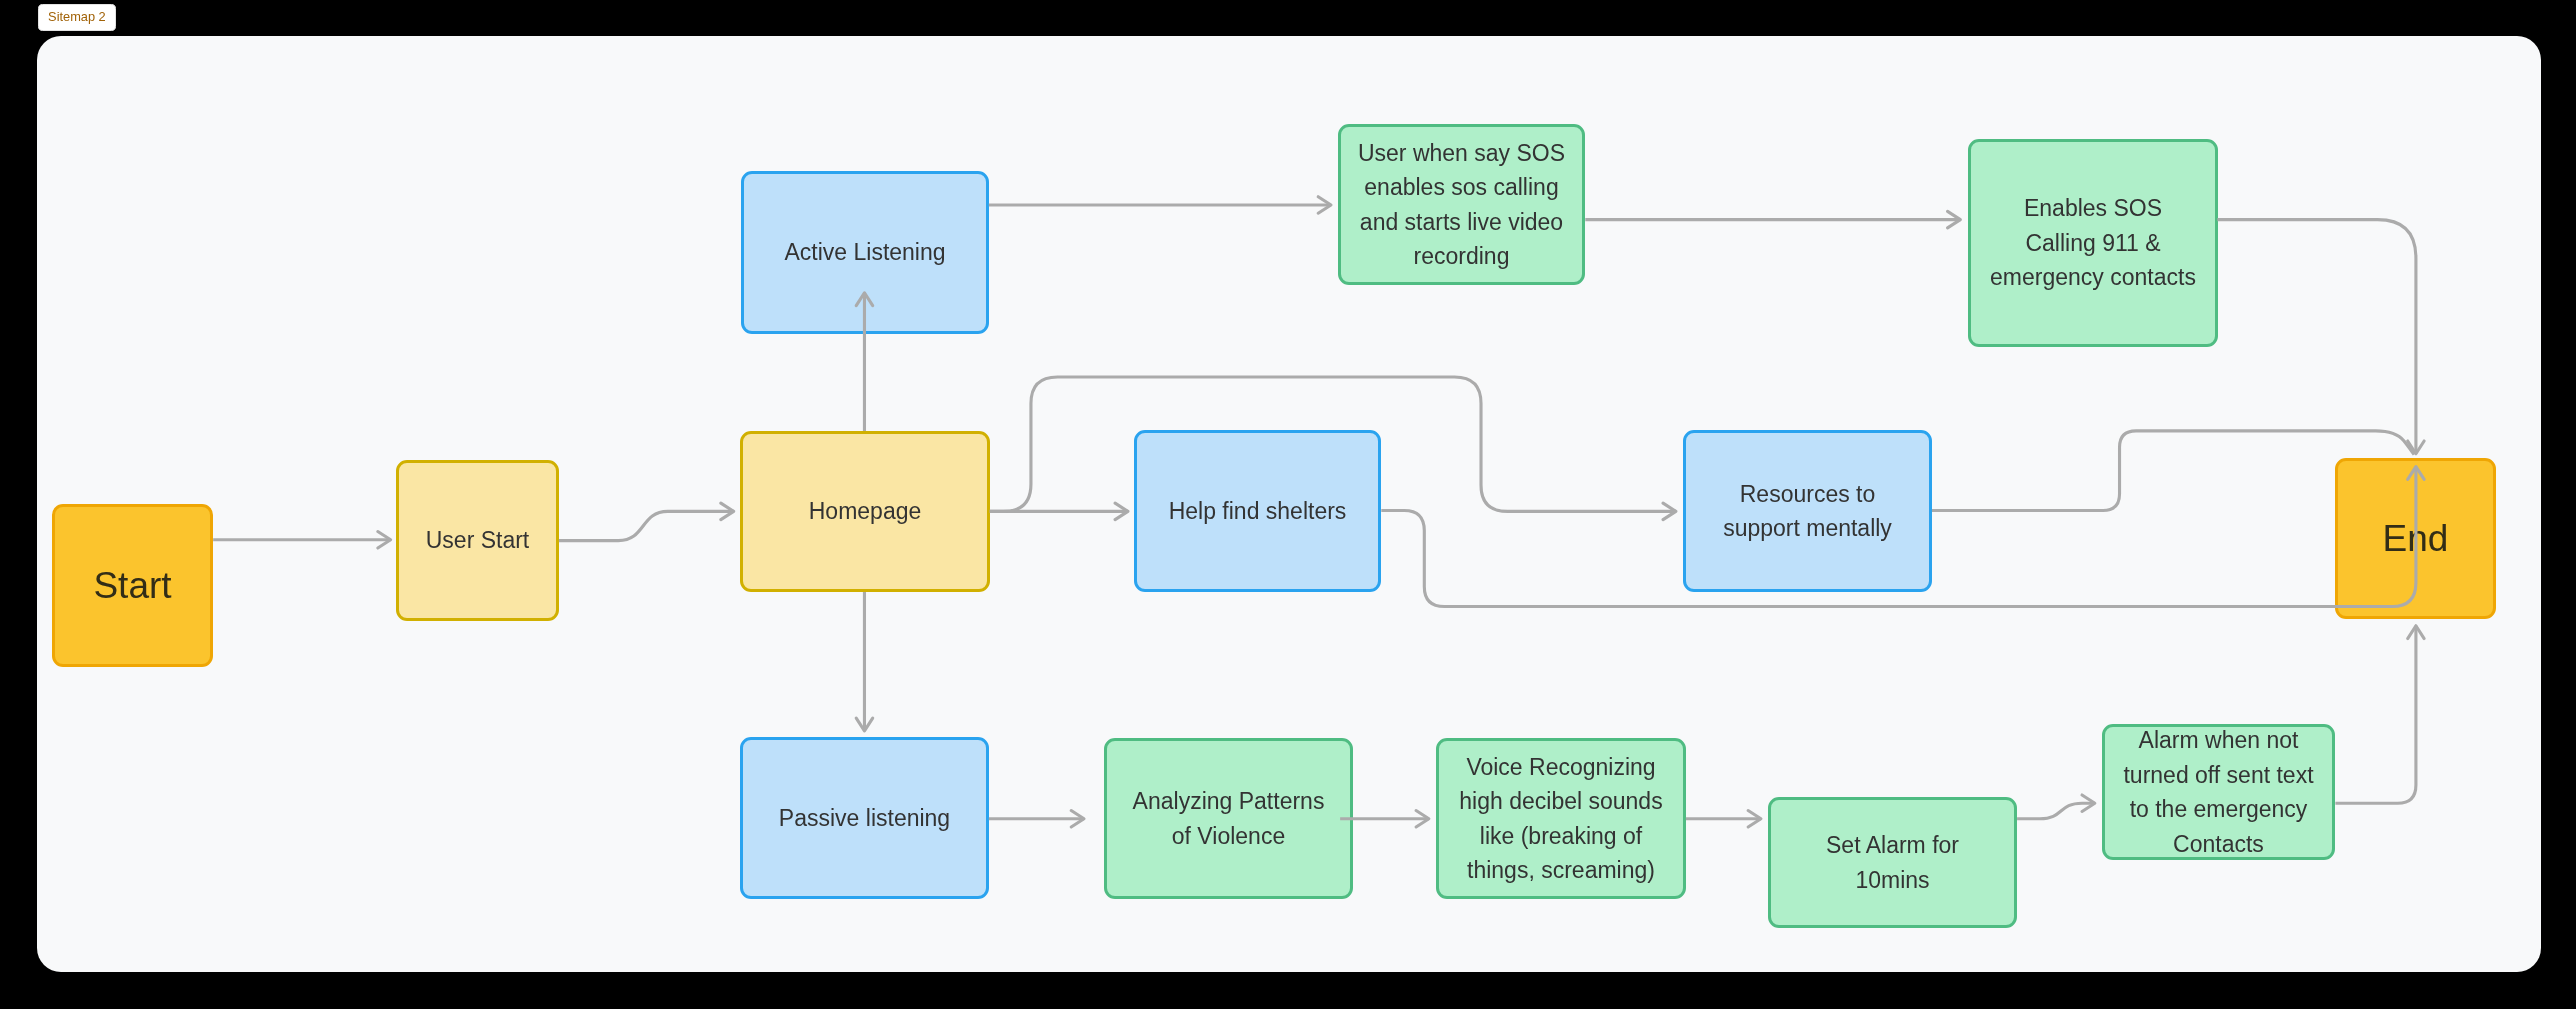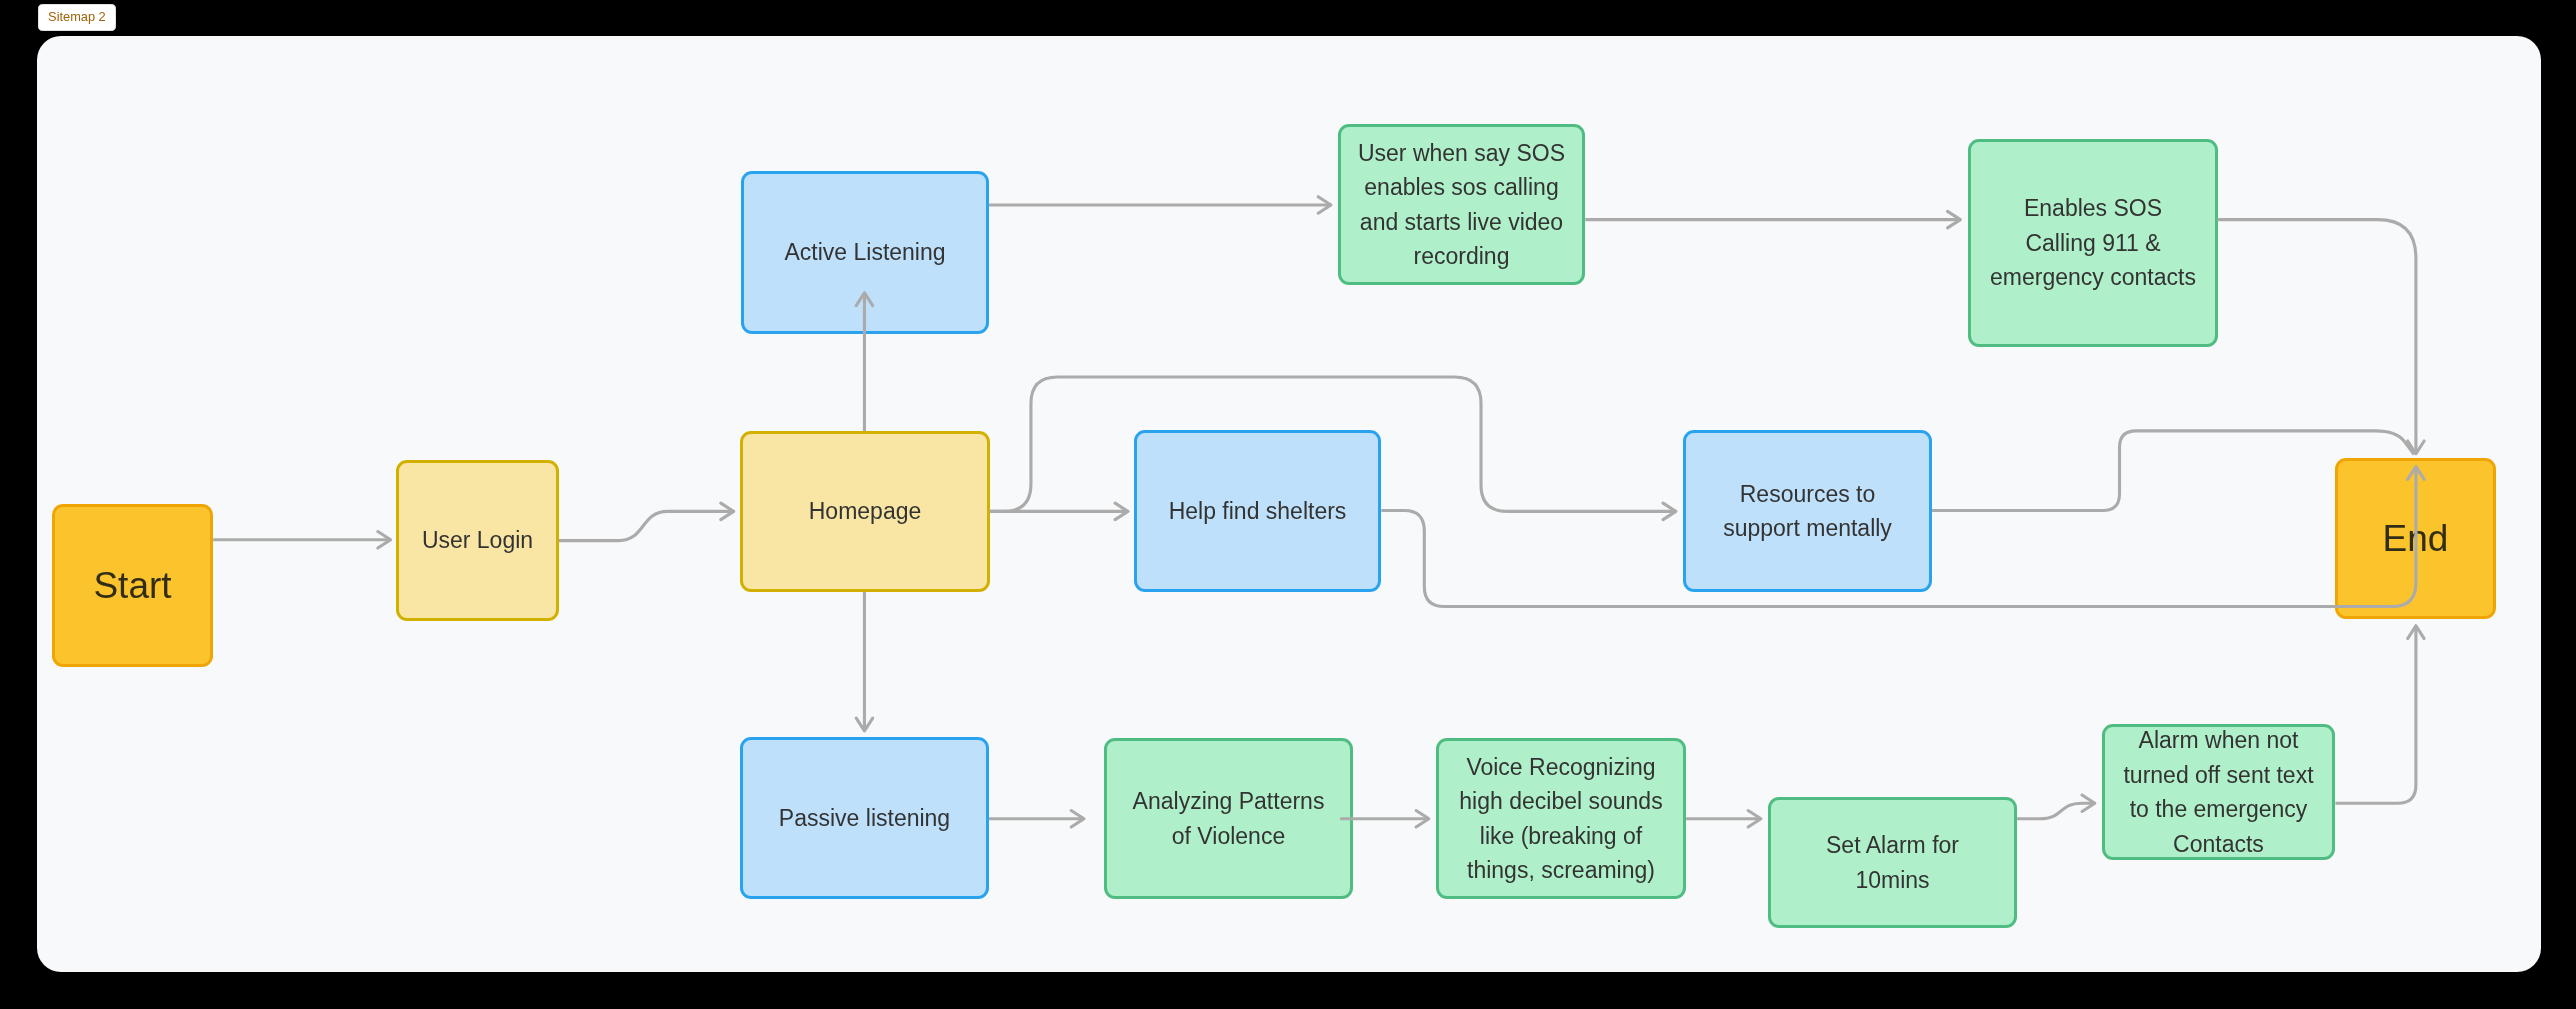--- a/index.html
+++ b/index.html
@@ -24,21 +24,21 @@
 <body>
 
 <div class="stage">
 
   <div class="canvas"></div>
 
   <div class="chip">Sitemap 2</div>
 
   <div class="node terminal" style="left:52px;top:458px;width:161px;height:163px;margin-top:46px;">Start</div>
 
-  <div class="node page" style="left:396px;top:460px;width:163px;height:161px;">User Login</div>
+  <div class="node page" style="left:396px;top:460px;width:163px;height:161px;">User Start</div>
 
   <div class="node page" style="left:740px;top:431px;width:250px;height:161px;">Homepage</div>
 
   <div class="node feature" style="left:741px;top:123px;width:248px;height:163px;margin-top:48px;">Active Listening</div>
 
   <div class="node feature" style="left:740px;top:737px;width:249px;height:162px;">Passive listening</div>
 
   <div class="node action" style="left:1338px;top:124px;width:247px;height:161px;">User when say SOS enables sos  calling and starts live video recording</div>
 
   <div class="node action" style="left:1968px;top:139px;width:250px;height:208px;">Enables SOS Calling 911 &amp; emergency contacts</div>

